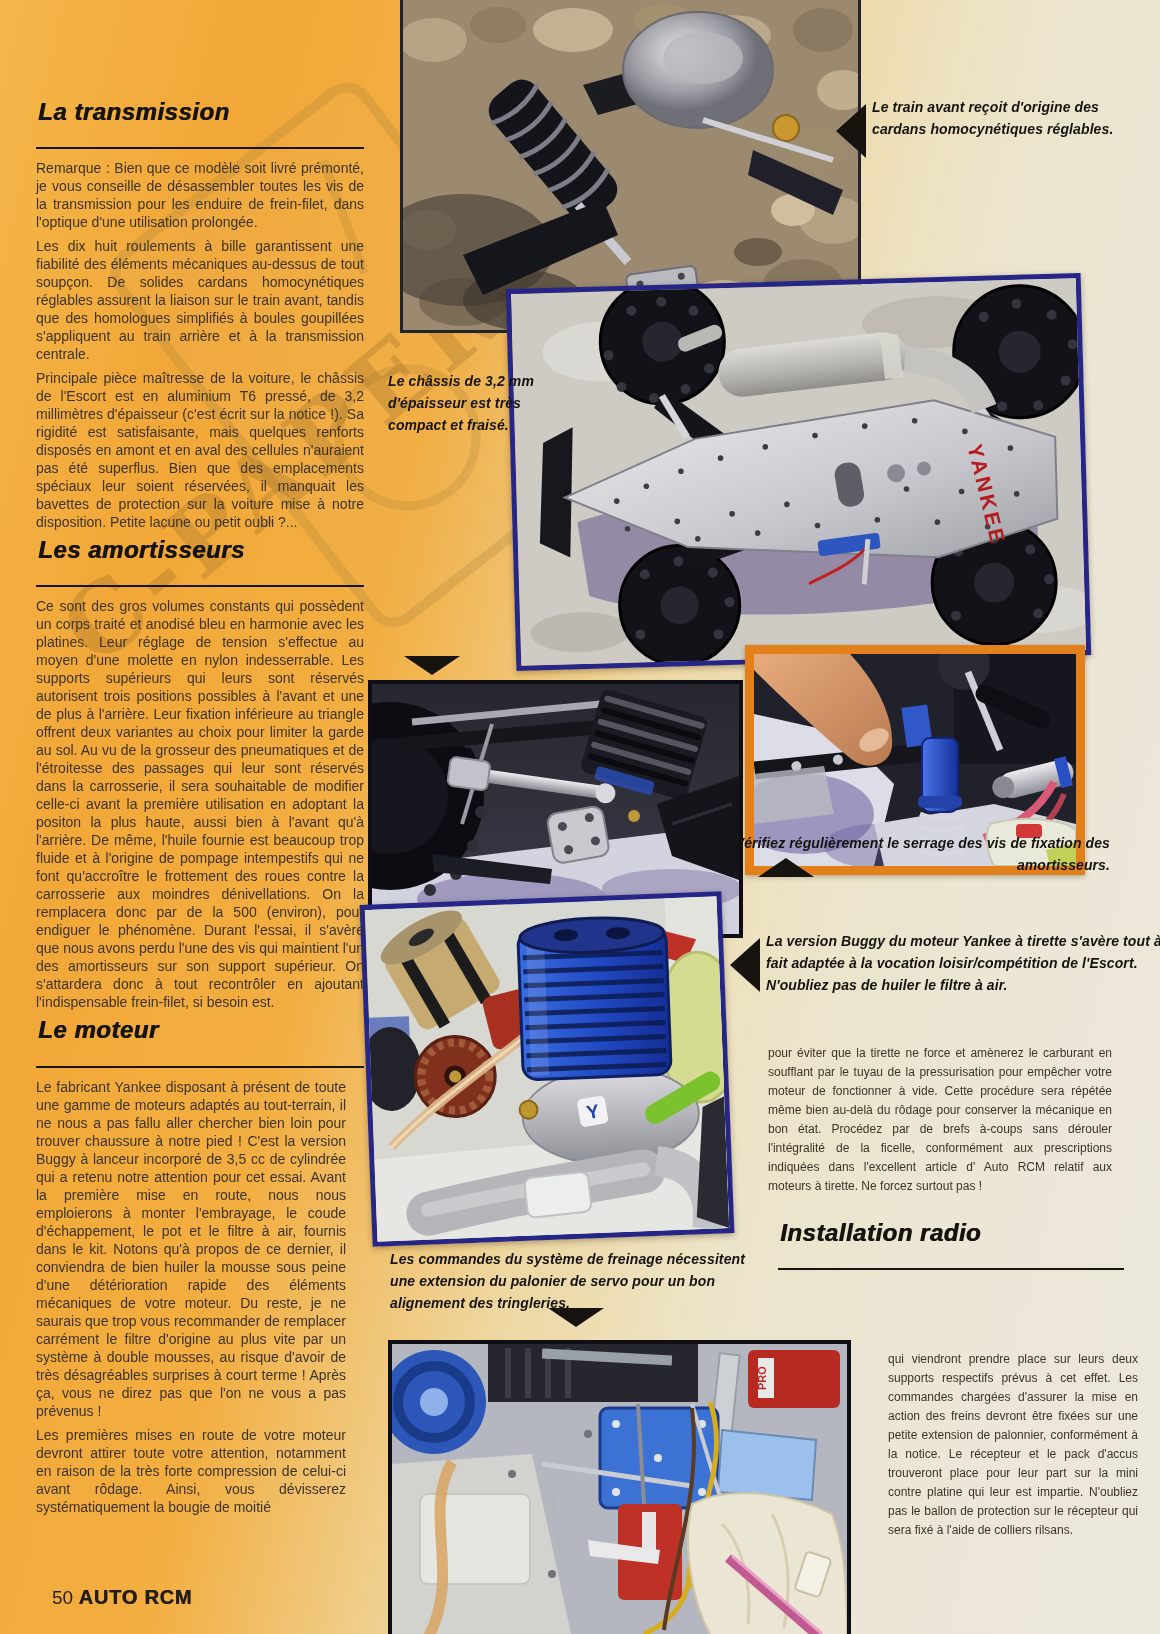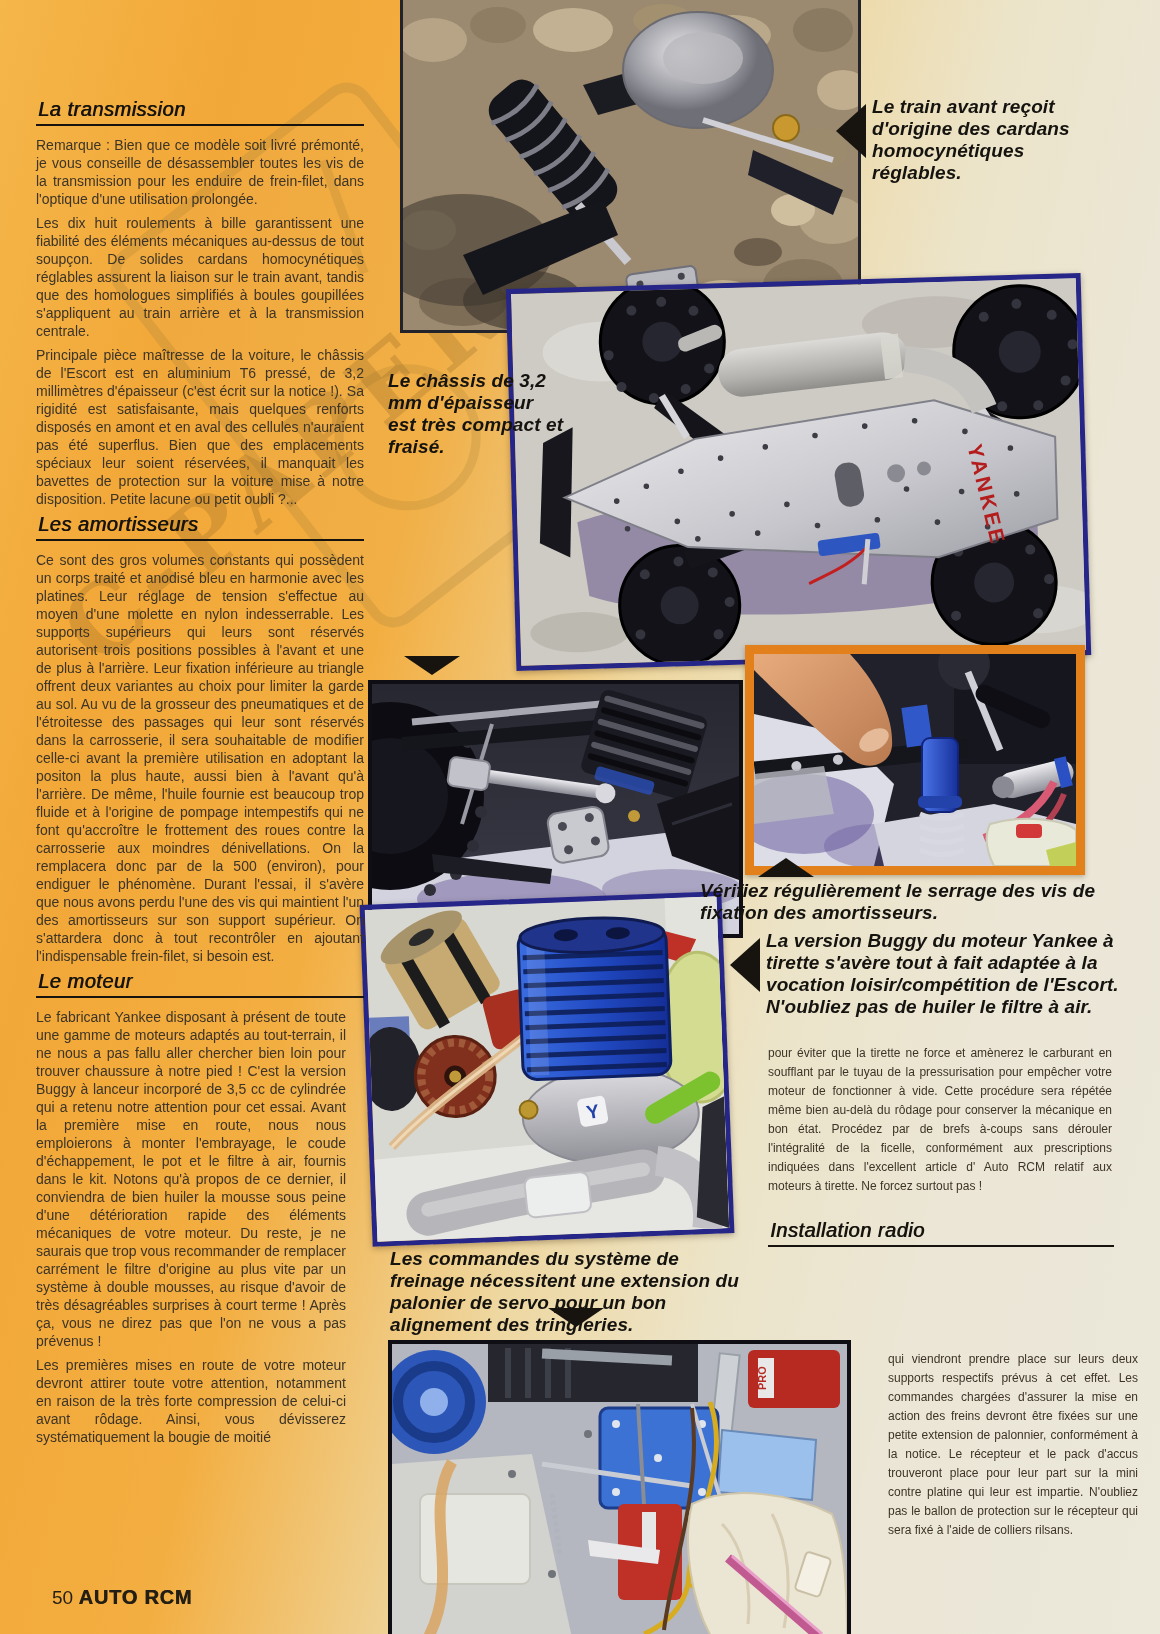--- a/index.html
+++ b/index.html
@@ -19,37 +19,37 @@
   .photo svg{display:block;}
   #photo-front{left:400px;top:0;width:455px;height:330px;border:3px solid #23232c;border-top:none;}
   #photo-chassis{left:511px;top:281px;width:565px;height:372px;border:5px solid #262688;transform:rotate(-1.6deg);box-shadow:0 2px 6px rgba(60,40,10,.35);}
   #photo-drivetrain{left:368px;top:680px;width:367px;height:250px;border:4px solid #0e0e14;}
   #photo-shock{left:745px;top:645px;width:322px;height:212px;border:9px solid #e2801c;box-shadow:0 2px 5px rgba(60,40,10,.3);}
   #photo-engine{left:366px;top:898px;width:352px;height:332px;border:5px solid #262688;transform:rotate(-2.2deg);box-shadow:0 2px 6px rgba(60,40,10,.35);}
   #photo-radio{left:388px;top:1340px;width:455px;height:294px;border:4px solid #0e0e14;border-bottom:none;}
   
   .col-left{position:absolute;left:36px;top:95px;width:328px;z-index:3;}
   h2.head{
-    margin:4px 0 10px 0;padding:0 0 4px 2px;border-bottom:2px solid #17140f;
-    font-style:italic;font-weight:400;font-size:20px;line-height:1.05;letter-spacing:.5px;color:#17140f;
+    margin:4px 0 10px 0;padding:0 0 23px 2px;border-bottom:2px solid #17140f;
+    font-style:italic;font-weight:700;font-size:24px;line-height:1.05;letter-spacing:.5px;color:#17140f;
     text-shadow:.7px 0 0 #17140f;
   }
   p.body{margin:0 0 6px 0;font-size:14px;line-height:18px;text-align:justify;color:#3d3427;}
   p.body.narrow{width:310px;}
   .rblock{position:absolute;z-index:3;font-size:12px;line-height:19px;text-align:justify;color:#3d3427;}
   #para-tirette{left:768px;top:1032px;width:344px;}
   #head-radio{left:768px;top:1216px;width:344px;z-index:3;}
   #jouef-a{left:768px;top:1276px;width:346px;}
   #jouef-b{left:888px;top:1338px;width:250px;}
   
-  .cap{position:absolute;z-index:5;font-style:italic;font-weight:700;font-size:19px;line-height:22px;color:#15130f;letter-spacing:.1px;}
+  .cap{position:absolute;z-index:5;font-style:italic;font-weight:700;font-size:14px;line-height:22px;color:#15130f;letter-spacing:.1px;}
   #cap-front{left:872px;top:96px;width:244px;}
   #cap-chassis{left:388px;top:370px;width:176px;}
   #cap-garde{left:386px;top:488px;width:176px;line-height:20.5px;}
-  #cap-serrage{left:700px;top:880px;width:410px;text-align:left;}
+  #cap-serrage{left:700px;top:832px;width:410px;text-align:right;}
   #cap-buggy{left:766px;top:930px;width:398px;}
   #cap-commandes{left:390px;top:1248px;width:356px;}
   .tri{position:absolute;z-index:5;width:0;height:0;}
   .tri-left{border-top:27px solid transparent;border-bottom:27px solid transparent;border-right:30px solid #17140f;}
   .tri-down{border-left:28px solid transparent;border-right:28px solid transparent;border-top:19px solid #17140f;}
   .tri-up{border-left:28px solid transparent;border-right:28px solid transparent;border-bottom:19px solid #17140f;}
   #tri-front{left:836px;top:104px;}
   #tri-garde{left:404px;top:656px;}
   #tri-serrage{left:758px;top:858px;}
   #tri-buggy{left:730px;top:938px;}
@@ -486,21 +486,21 @@
   <div class="tri tri-up" id="tri-serrage"></div>
   <div class="cap" id="cap-serrage">Vérifiez régulièrement le serrage des vis de fixation des amortisseurs.</div>
 
   <div class="tri tri-left" id="tri-buggy"></div>
   <div class="cap" id="cap-buggy">La version Buggy du moteur Yankee à tirette s'avère tout à fait adaptée à la vocation loisir/compétition de l'Escort. N'oubliez pas de huiler le filtre à air.</div>
 
   <div class="cap" id="cap-commandes">Les commandes du système de freinage nécessitent une extension du palonier de servo pour un bon alignement des tringleries.</div>
   <div class="tri tri-down" id="tri-commandes"></div>
 
   <p class="rblock" id="para-tirette">pour éviter que la tirette ne force et amènerez le carburant en soufflant par le tuyau de la pressurisation pour empêcher votre moteur de fonctionner à vide. Cette procédure sera répétée même bien au-delà du rôdage pour conserver la mécanique en bon état. Procédez par de brefs à-coups sans dérouler l'intégralité de la ficelle, conformément aux prescriptions indiquées dans l'excellent article d' Auto RCM relatif aux moteurs à tirette. Ne forcez surtout pas !</p>
-  <h2 class="head" id="head-radio" style="position:absolute;">Installation radio</h2>
+  <h2 class="head" id="head-radio" style="position:absolute;margin-left:10px;">Installation radio</h2>
   <p class="rblock" id="jouef-b">qui viendront prendre place sur leurs deux supports respectifs prévus à cet effet. Les commandes chargées d'assurer la mise en action des freins devront être fixées sur une petite extension de palonnier, conformément à la notice. Le récepteur et le pack d'accus trouveront place pour leur part sur la mini contre platine qui leur est impartie. N'oubliez pas le ballon de protection sur le récepteur qui sera fixé à l'aide de colliers rilsans.</p>
 
   <div class="footer">
     <span>50</span>
     <b>AUTO RCM</b>
   </div>
 
 </div>
 
 </body></html>

